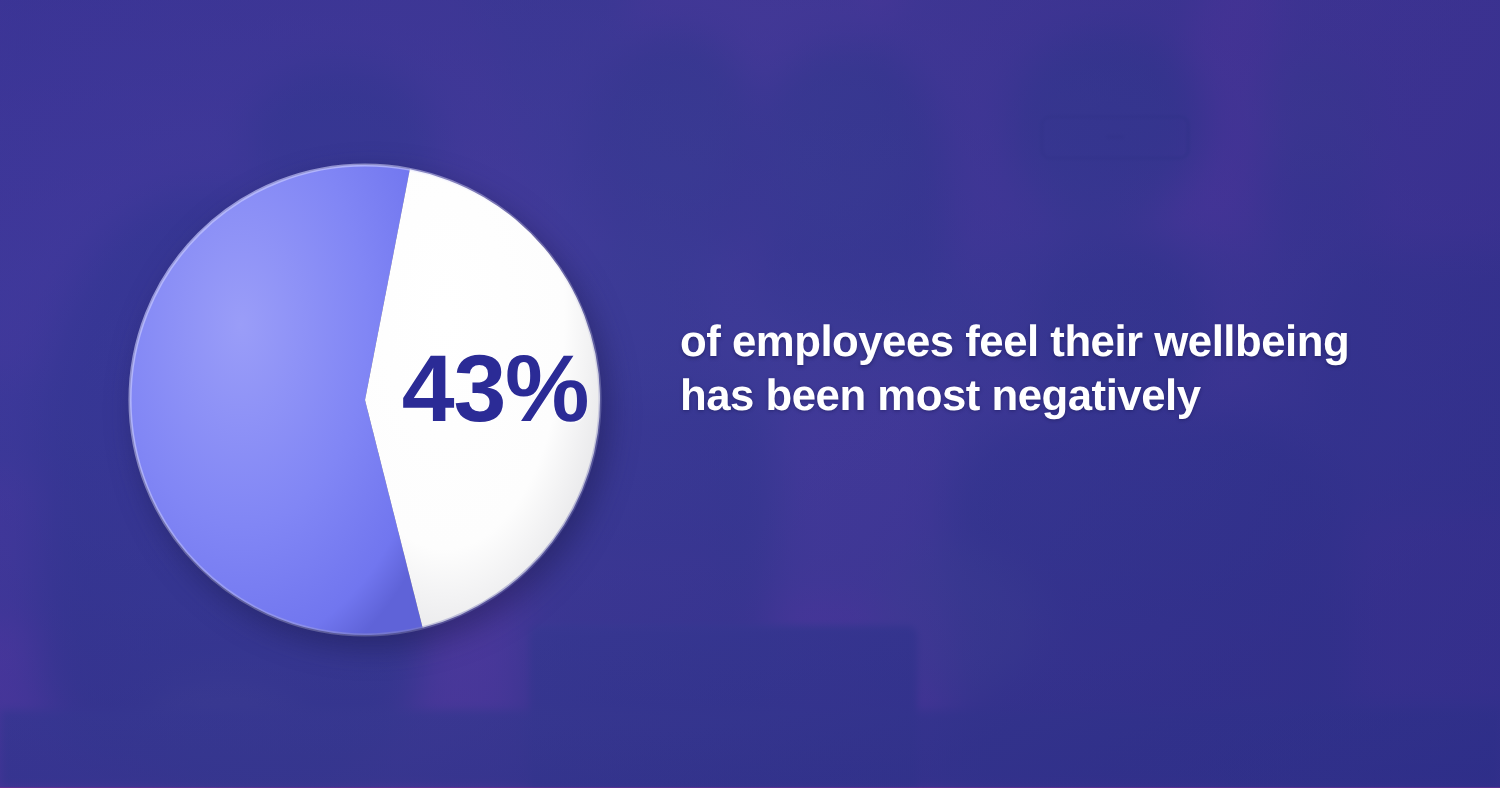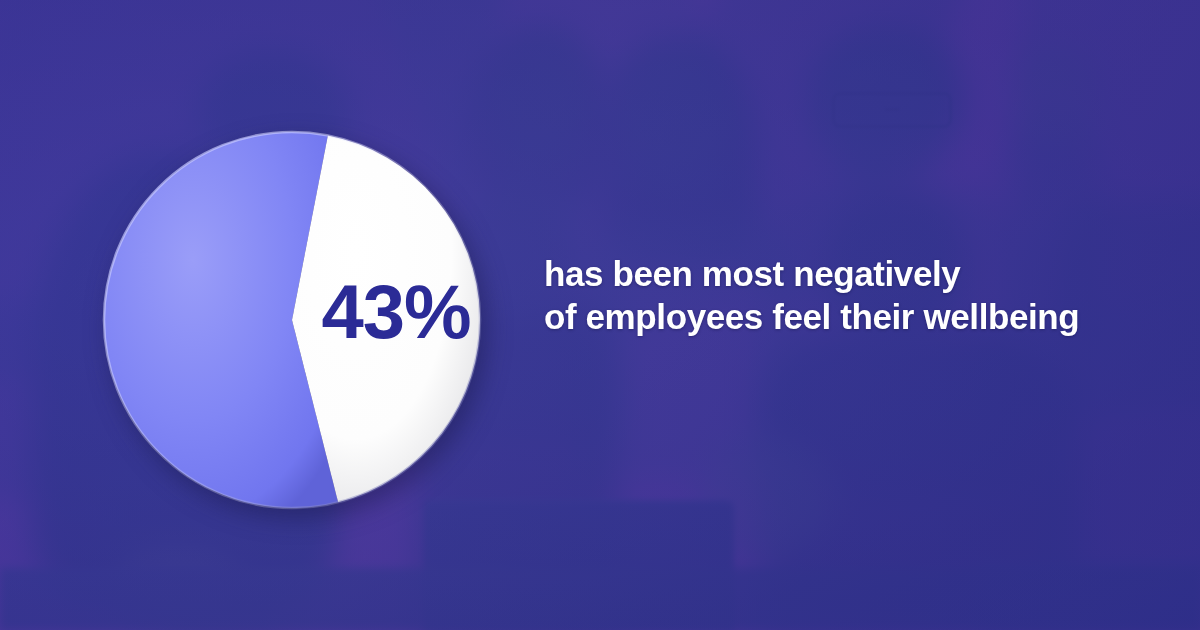--- a/index.html
+++ b/index.html
@@ -249,17 +249,17 @@
       <path d="M 189 190 L 224.87 5.45 A 188 188 0 0 1 235.12 372.26 Z" fill="url(#whiteGrad)"></path>
 
       <circle cx="189" cy="190" r="188" fill="none" stroke="url(#rimGrad)" stroke-width="2.5"></circle>
     </svg>
     <div class="pct-label">
       <span class="pct-text">43%</span>
     </div>
   </div>
 
   <div class="statement">
+    <span class="line">of employees feel their wellbeing</span>
     <span class="line">has been most negatively</span>
-    <span class="line">of employees feel their wellbeing</span>
   </div>
 
 </div>
 
 </body></html>

